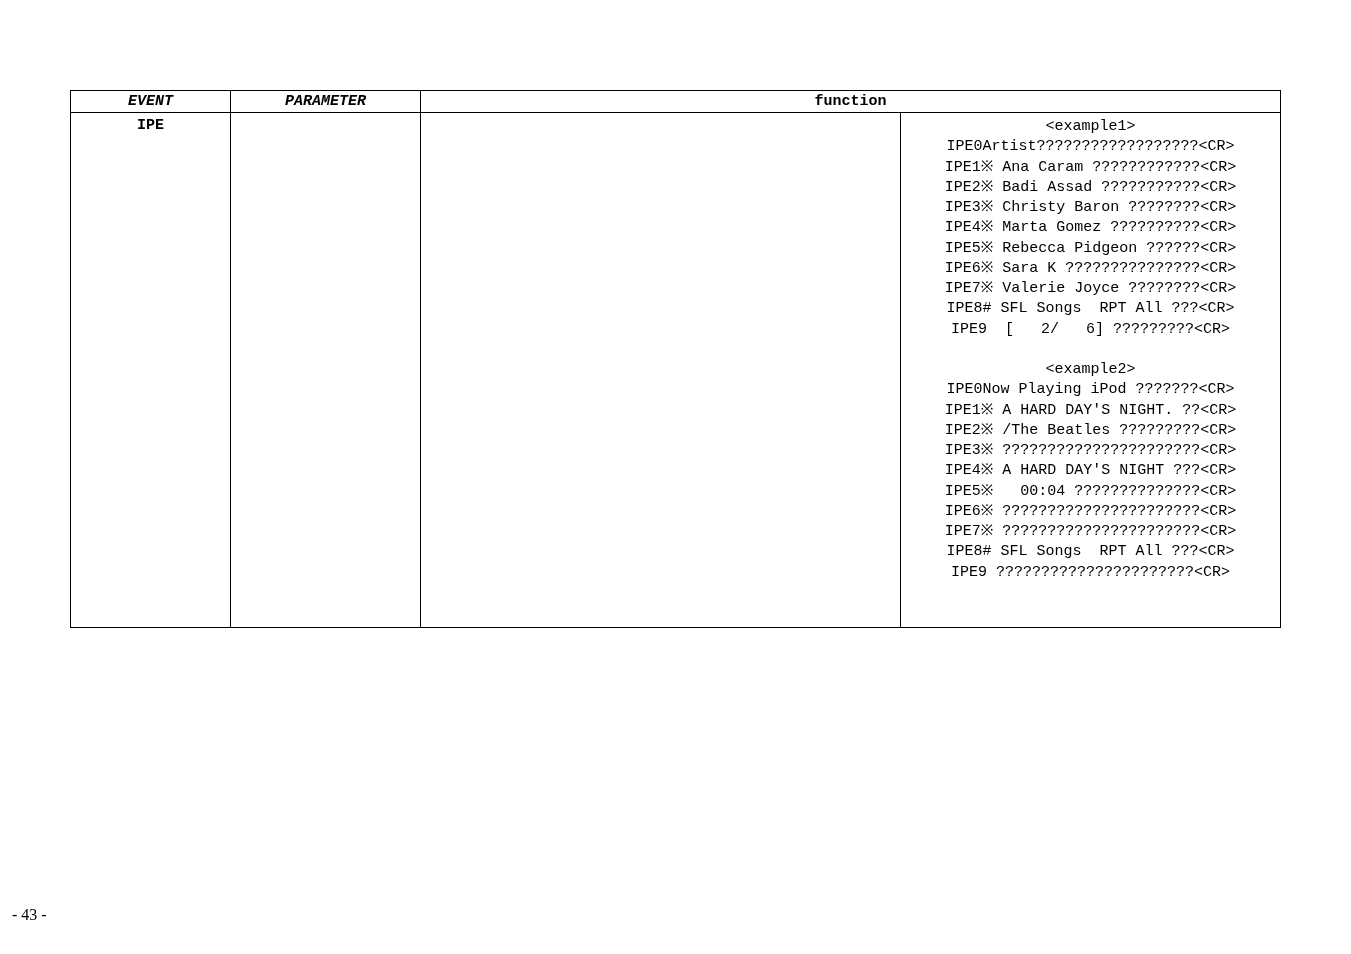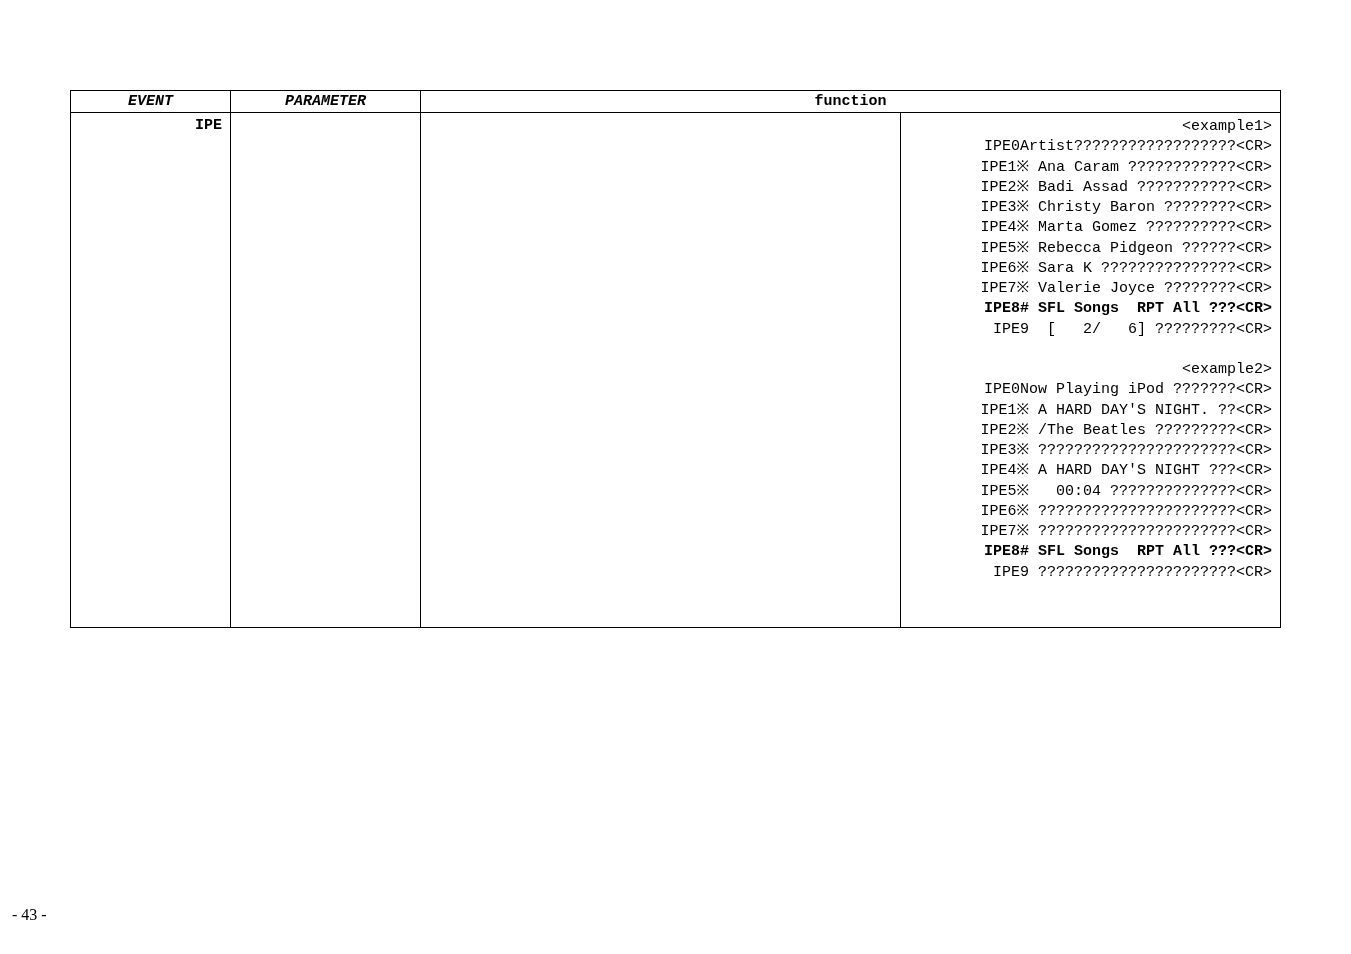--- a/index.html
+++ b/index.html
@@ -21,21 +21,21 @@
   }
   table {
     border-collapse: collapse;
     width: 100%;
     table-layout: fixed;
   }
   th, td {
     border: 1px solid #000;
     padding: 4px 8px;
     vertical-align: top;
-    text-align: right;
+    text-align: center;
   }
   th {
     font-family: "Courier New", monospace;
     font-weight: bold;
     font-style: italic;
     text-align: center;
     padding: 2px 8px;
   }
   
   col.c-event { width: 160px; }
@@ -45,21 +45,21 @@
   td.event-cell {
     font-family: "Courier New", monospace;
     font-weight: bold;
   }
   td.output-cell {
     font-family: "Courier New", monospace;
     white-space: pre;
     line-height: 1.35;
   }
   td.output-cell span.line { display: block; }
-  td.output-cell span.bold { font-weight: bold; }
+  td.output-cell span.bold { font-weight: normal; }
   .page-num {
     position: absolute;
     bottom: 30px;
     left: 12px;
     width: 100%;
     text-align: left;
     font-family: "Times New Roman", serif;
     font-size: 16px;
   }
 </style>

